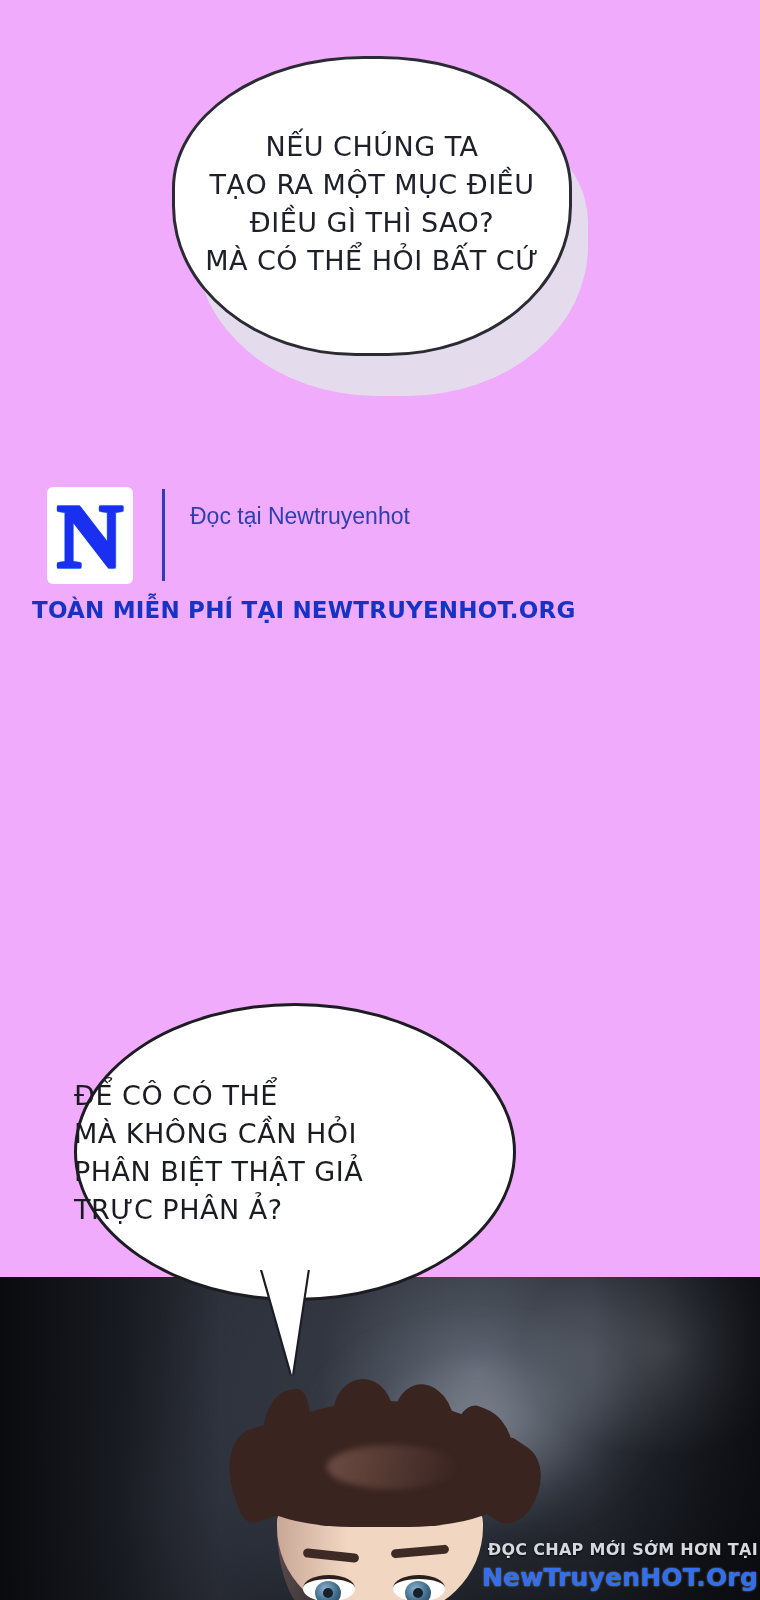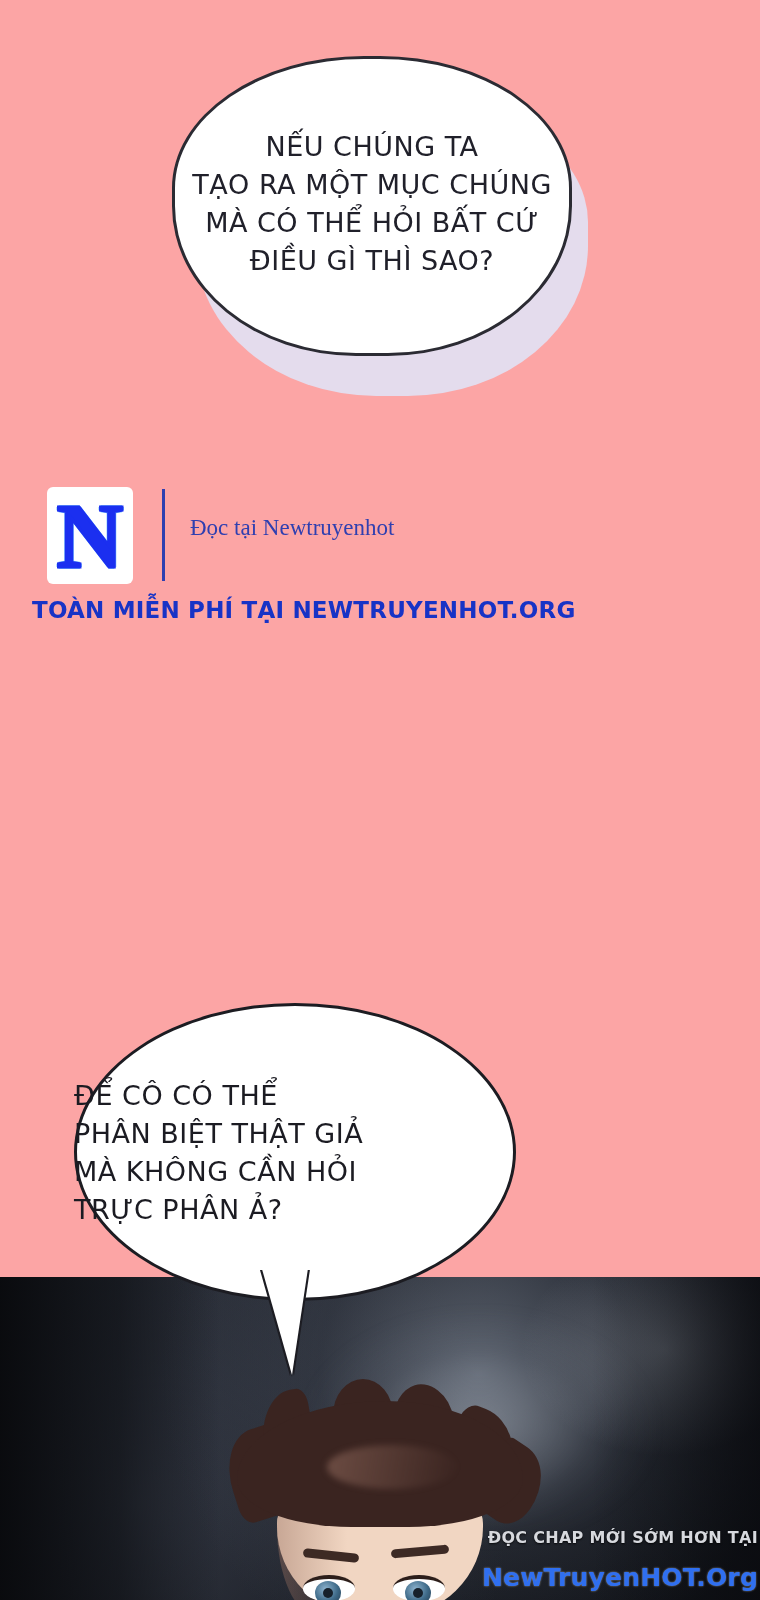--- a/index.html
+++ b/index.html
@@ -13,21 +13,21 @@
     position: relative;
     overflow: hidden;
     font-family: "Liberation Sans", sans-serif;
   }
 
   .page {
     position: absolute;
     left: 0; top: 0;
     width: 760px;
     height: 1600px;
-    background: #fca5a5;
+    background: #f0abfc;
     overflow: hidden;
   }
 
   
   .bubble1-shadow {
     position: absolute;
     left: 196px;
     top: 96px;
     width: 392px;
     height: 300px;
@@ -99,23 +99,23 @@
     position: absolute;
     left: 162px;
     top: 489px;
     width: 3px;
     height: 92px;
     background: #2f3fb0;
   }
   .wm-serif {
     position: absolute;
     left: 190px;
-    top: 512px;
+    top: 500px;
     width: 420px;
-    font-family: Liberation Serif, serif;
+    font-family: Liberation Sans, sans-serif;
     font-size: 23px;
     line-height: 32px;
     color: #2f3fb0;
   }
   .wm-serif .line2 {
     display: block;
     text-align: center;
     width: 298px;
   }
   .wm-banner {
@@ -345,41 +345,41 @@
     display: block;
     font-family: "DejaVu Sans", sans-serif;
     font-weight: bold;
     font-size: 16px;
     letter-spacing: 0.3px;
     color: #d7d9de;
     text-shadow: 0 1px 2px rgba(0,0,0,0.8);
   }
   .art-wm .bot {
     display: block;
-    margin-top: 16px;
+    margin-top: 4px;
     font-family: "DejaVu Sans", sans-serif;
     font-weight: bold;
     font-size: 25px;
     letter-spacing: 0.2px;
     color: #2f6ff0;
     text-shadow: 0 0 2px rgba(255,255,255,0.55);
   }
 </style>
 </head>
 <body>
 
 <div class="page">
 
   <div class="bubble1-shadow"></div>
   <div class="bubble1"></div>
   <div class="bubble1-text">
     <div>NẾU CHÚNG TA</div>
-    <div>TẠO RA MỘT MỤC CHÚNG</div>
+    <div>TẠO RA MỘT MỤC ĐIỀU</div>
+    <div>ĐIỀU GÌ THÌ SAO?</div>
     <div>MÀ CÓ THỂ HỎI BẤT CỨ</div>
-    <div>ĐIỀU GÌ THÌ SAO?</div>
   </div>
 
   <div class="wm-logo">
     <div class="n-back"></div>
     <div class="n-glyph">N</div>
   </div>
   <div class="wm-divider"></div>
   <div class="wm-serif">
     <span>Đọc tại Newtruyenhot</span>
   </div>
@@ -420,18 +420,18 @@
       <span class="top">ĐỌC CHAP MỚI SỚM HƠN TẠI</span>
       <span class="bot">NewTruyenHOT.Org</span>
     </div>
   </div>
 
   <div class="bubble2-tail"></div>
   <div class="bubble2-tail-cover"></div>
   <div class="bubble2"></div>
   <div class="bubble2-text">
     <div>ĐỂ CÔ CÓ THỂ</div>
+    <div>MÀ KHÔNG CẦN HỎI</div>
     <div>PHÂN BIỆT THẬT GIẢ</div>
-    <div>MÀ KHÔNG CẦN HỎI</div>
     <div>TRỰC PHÂN Ả?</div>
   </div>
 
 </div>
 
 </body></html>

